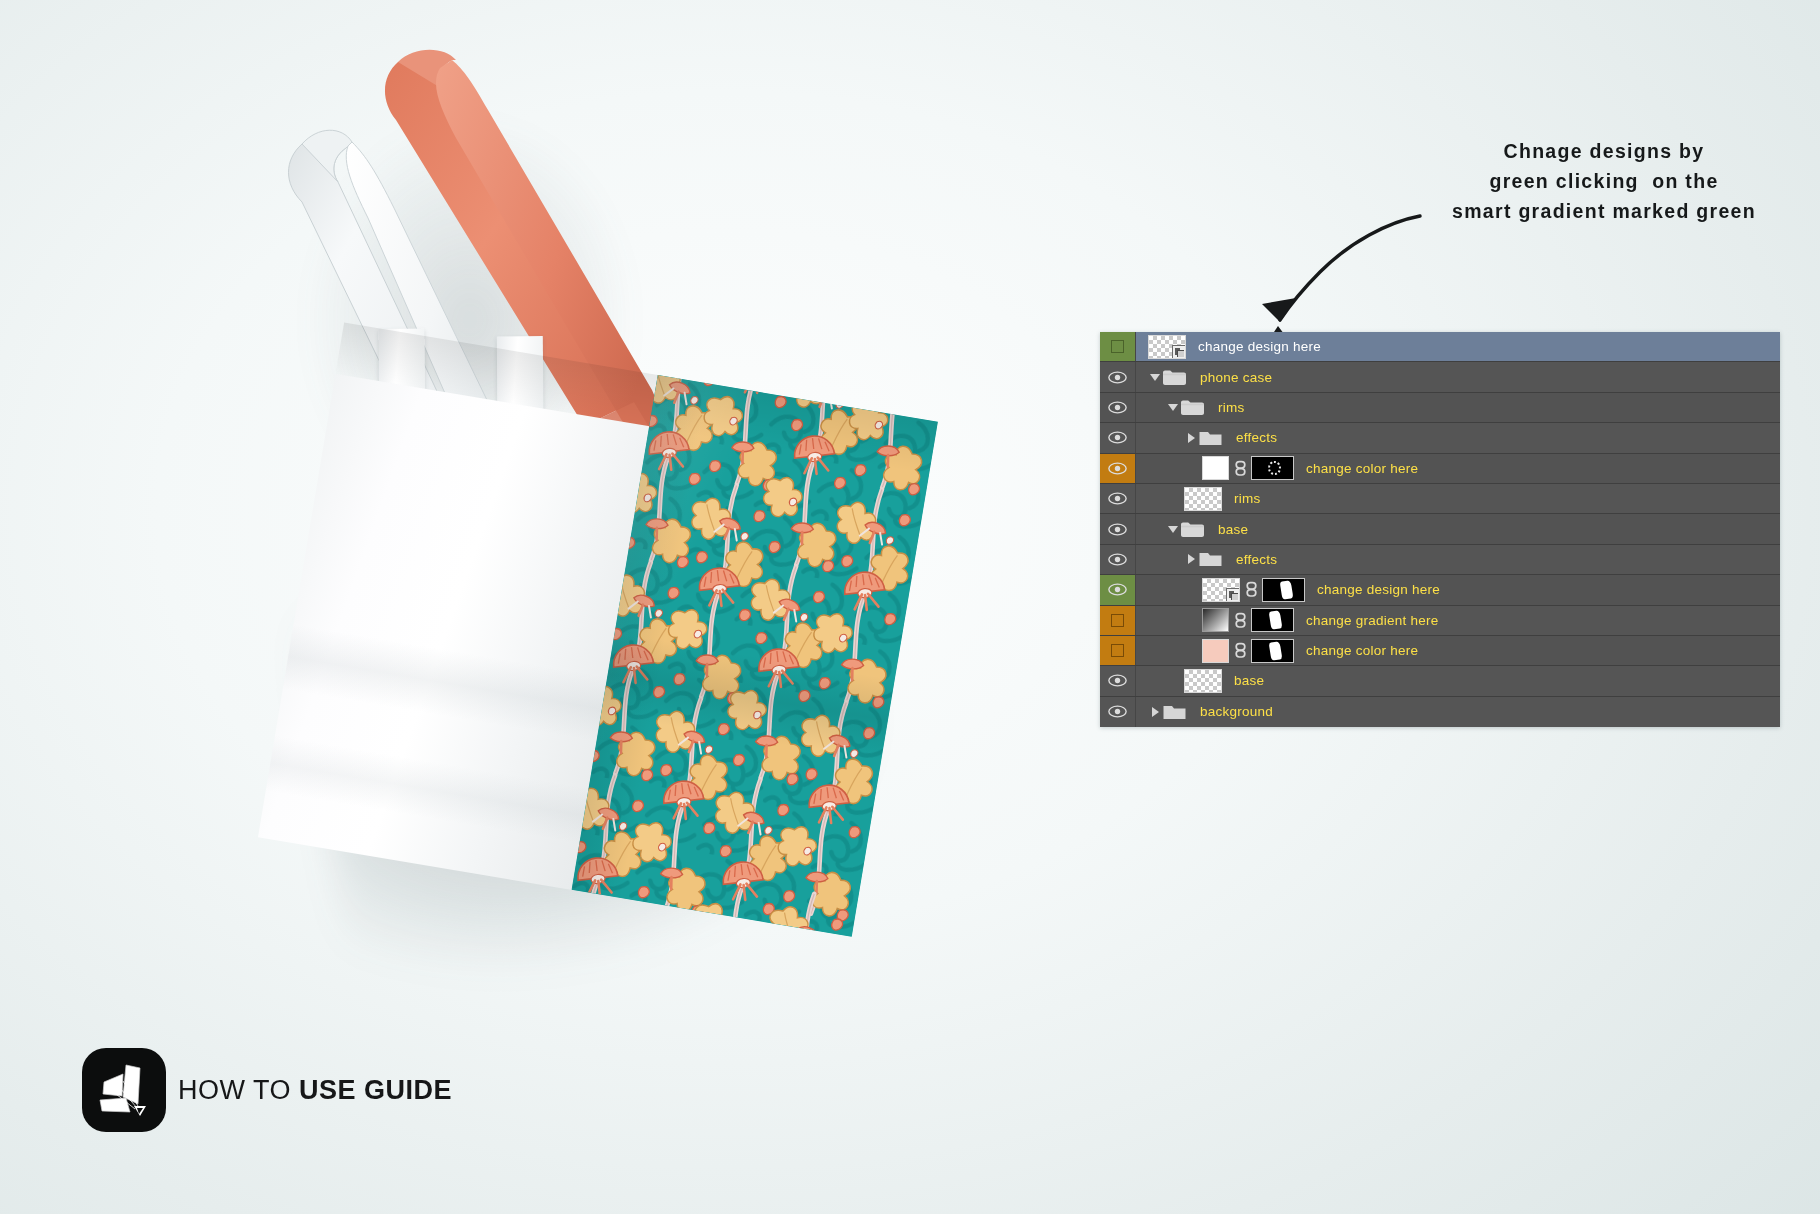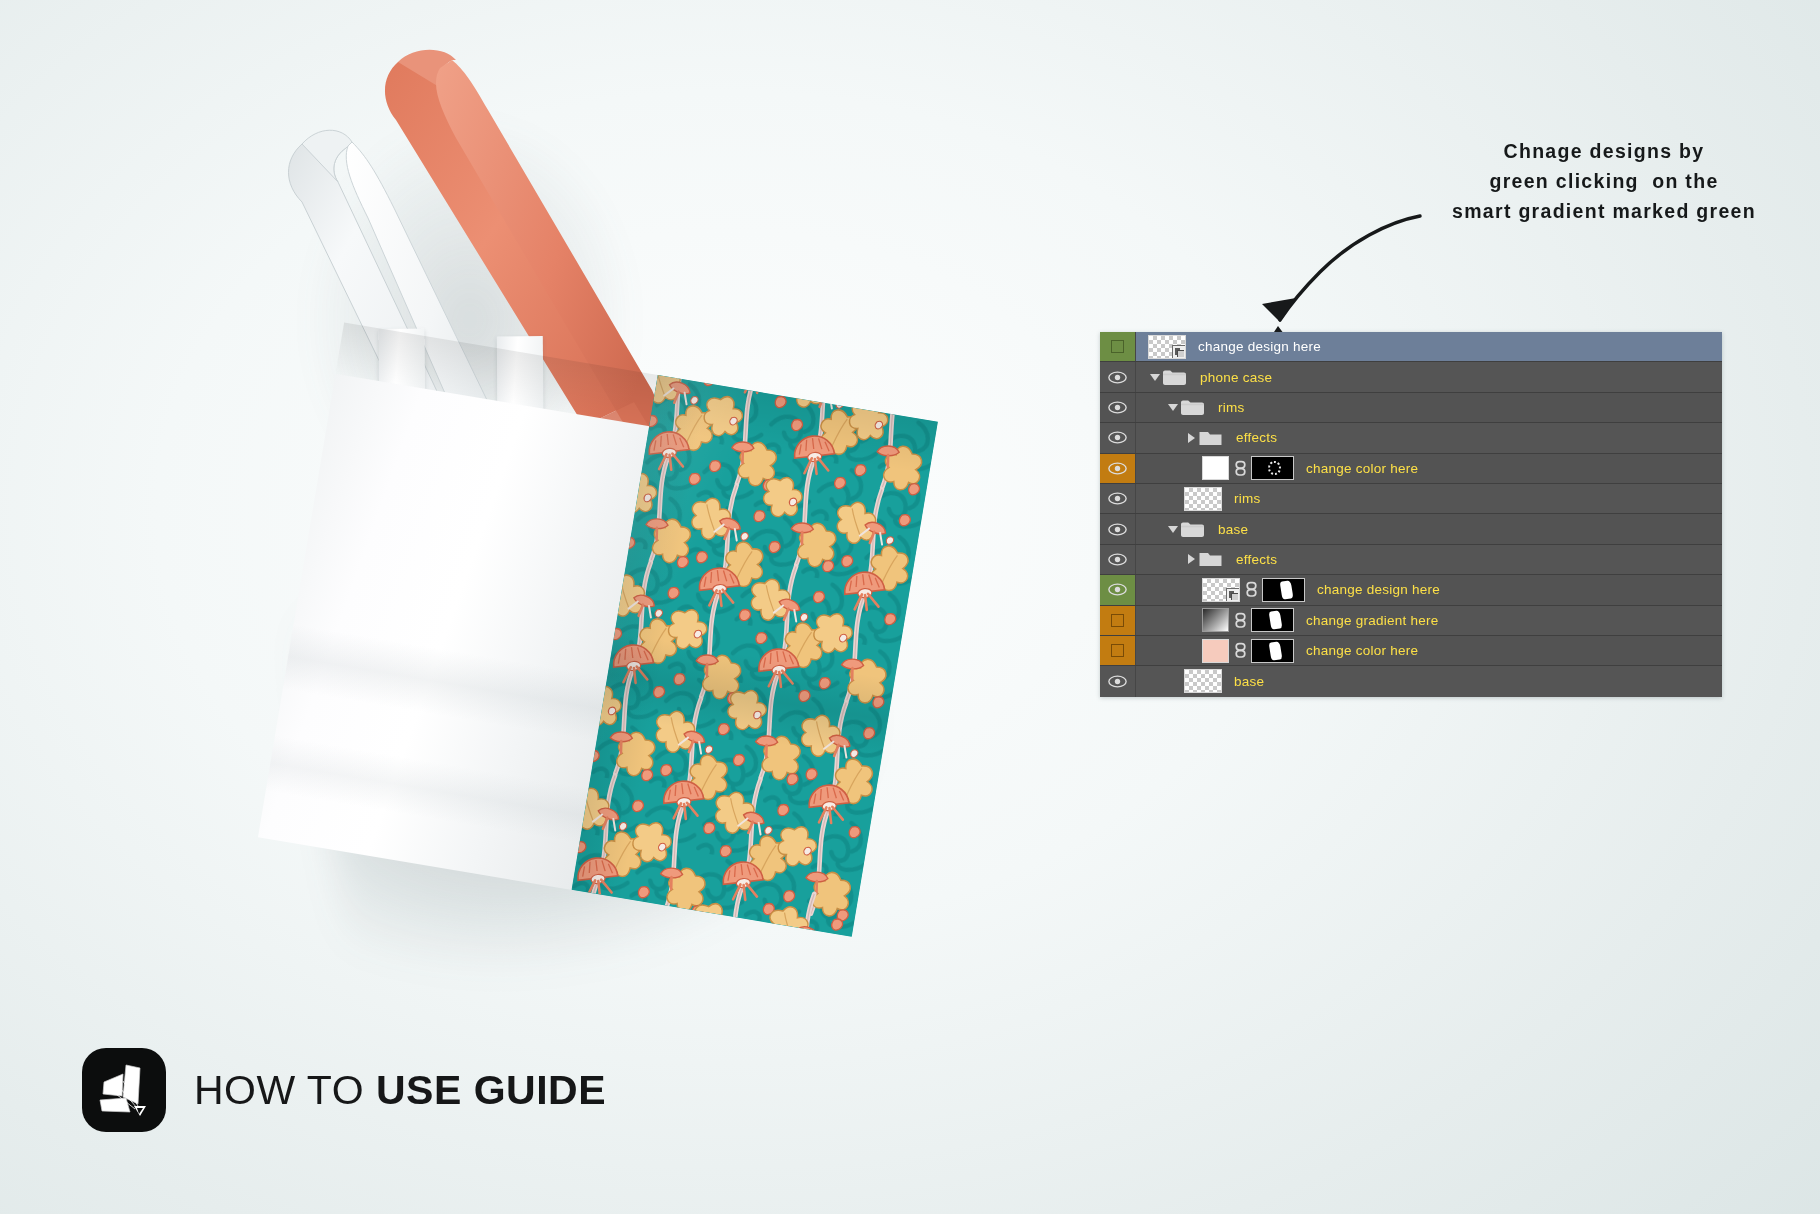--- a/index.html
+++ b/index.html
@@ -19,21 +19,21 @@
     font-size:19.5px; font-weight:700; line-height:30px;
     letter-spacing:1.3px;
   }
   #annotation div { white-space:pre; }
 
   
   #arrow-svg { position:absolute; left:1120px; top:210px; width:380px; height:140px; }
 
   
   #layers-panel {
-    position:absolute; left:1100px; top:332px; width:622px;
+    position:absolute; left:1100px; top:332px; width:680px;
     background:#535353;
     box-shadow:0 1px 4px rgba(70,90,95,.28);
     font-size:13px;
   }
   .layer-row {
     display:flex; align-items:center; height:30.4px;
     border-bottom:1px solid #3f3f3f;
     position:relative;
   }
   .layer-row:last-child { border-bottom:none; }
@@ -220,21 +220,21 @@
     box-shadow:0 2px 4px rgba(80,95,100,.18);
   }
 
   
   #footer { position:absolute; left:82px; top:1048px; display:flex; align-items:center; }
   #logo-mark {
     width:84px; height:84px; border-radius:24px; background:#0c0d0d;
     position:relative; overflow:hidden; flex:0 0 84px;
   }
   #footer-text {
-    margin-left:28px; font-size:41px; color:#161718;
+    margin-left:12px; font-size:27px; color:#161718;
     letter-spacing:.5px; white-space:nowrap;
   }
   #footer-text .light { font-weight:400; }
   #footer-text .bold  { font-weight:700; }
 </style>
 </head>
 <body>
 
 <div id="mockup">
 
@@ -643,20 +643,40 @@
           <ellipse cx="11" cy="7" rx="10" ry="6.2" fill="none" stroke="#dcdcdc" stroke-width="1.6"></ellipse>
           <circle cx="11" cy="7" r="3.1" fill="#dcdcdc"></circle>
         </svg>
       </div>
       <div class="row-body">
         <div class="indent-3"></div>
         <div class="thumb-wrap">
           <span class="thumb checker"></span>
         </div>
         <span class="layer-name">base</span>
+      </div>
+    </div>
+    <div class="layer-row alt">
+      <div class="vis-cell">
+        <svg class="eye" viewBox="0 0 22 14">
+          <ellipse cx="11" cy="7" rx="10" ry="6.2" fill="none" stroke="#dcdcdc" stroke-width="1.6"></ellipse>
+          <circle cx="11" cy="7" r="3.1" fill="#dcdcdc"></circle>
+        </svg>
+      </div>
+      <div class="row-body">
+        <div class="indent-1"></div>
+        <div class="tri right">
+          <i></i>
+        </div>
+        <div class="folder">
+          <svg width="25" height="18" viewBox="0 0 25 18">
+            <path d="M1.5 3 L 10 3 L 12 5.4 L 23.5 5.4 L 23.5 16 L 1.5 16 Z" fill="#d6d6d6"></path>
+          </svg>
+        </div>
+        <span class="layer-name grp">background</span>
       </div>
     </div>
   </div>
 
 <div id="footer">
   <div id="logo-mark">
     <svg width="84" height="84" viewBox="0 0 84 84">
       <g fill="#ffffff" stroke="#cfcfcf" stroke-width=".7">
         <path d="M44 17 L 58 20 L 56 56 L 41 49 Z"></path>
         <path d="M22 34 L 41 26 L 40 48 L 21 46 Z"></path>

